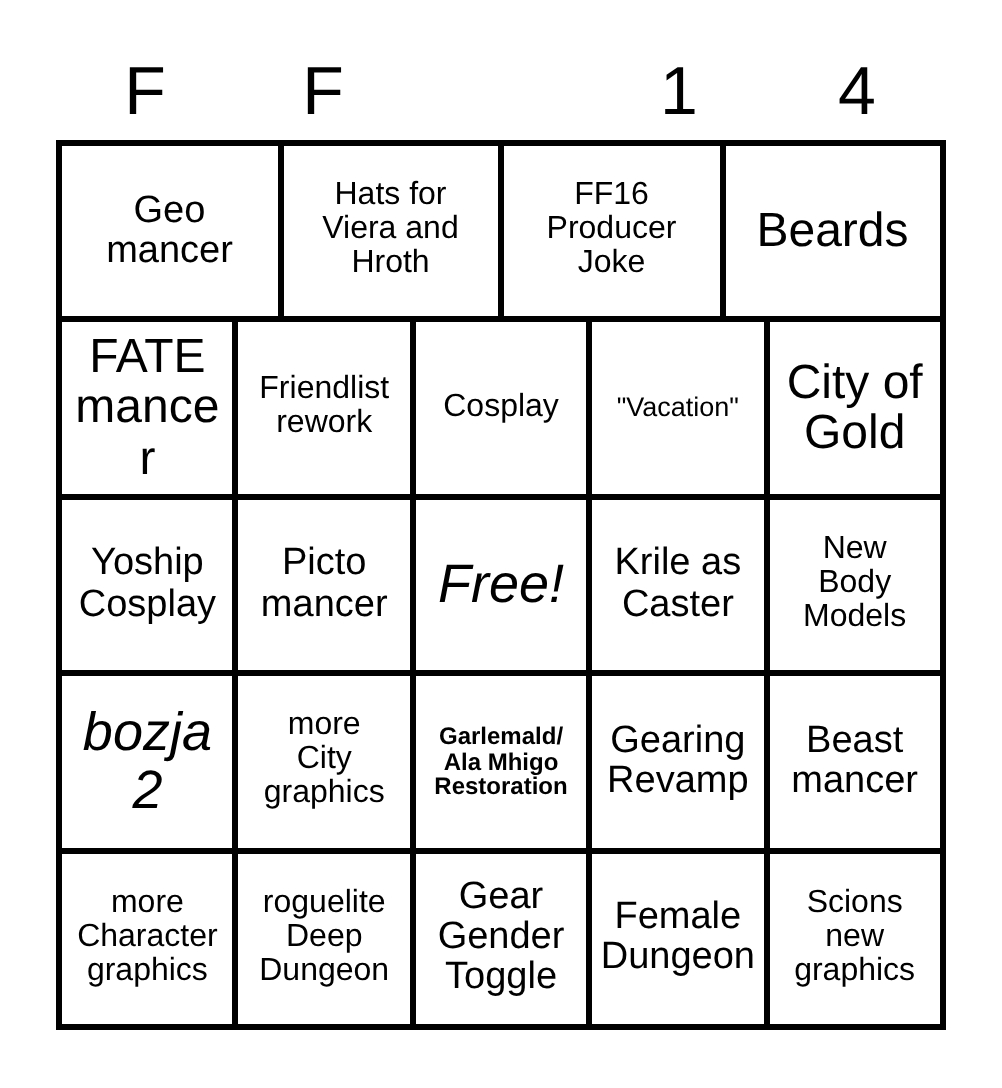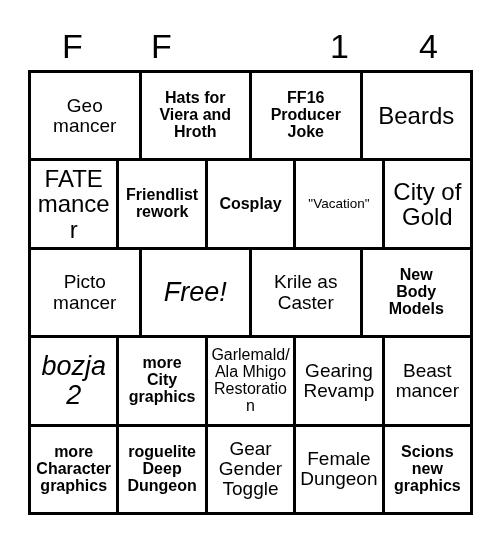--- a/index.html
+++ b/index.html
@@ -85,23 +85,23 @@
   .cell-text {
     display: block;
     width: 100%;
     line-height: 1.06;
     word-wrap: break-word;
     overflow-wrap: break-word;
     white-space: pre-line;
   }
 
   
-  .fs-xs  .cell-text { font-size: 16px; }
+  .fs-xs  .cell-text { font-size: 12px; font-weight: bold; }
   .fs-s   .cell-text { font-size: 13.5px; }
-  .fs-m   .cell-text { font-size: 16px; font-weight: bold;  }
+  .fs-m   .cell-text { font-size: 16px;  }
   .fs-l   .cell-text { font-size: 19px;  }
   .fs-xl  .cell-text { font-size: 24px;  }
   .fs-xxl .cell-text { font-size: 27px; font-style: italic;  }
 </style>
 </head>
 <body>
 
 <div id="bingo-page">
 
   <div id="bingo-header">
@@ -150,20 +150,24 @@
           <span class="cell-text">"Vacation"</span>
         </div>
       <div class="bingo-cell fs-xl">
           <span class="cell-text">City of
 Gold</span>
         </div>
     </div>
 
     <div class="bingo-row">
       <div class="bingo-cell fs-l">
+          <span class="cell-text">Yoship
+Cosplay</span>
+        </div>
+      <div class="bingo-cell fs-l">
           <span class="cell-text">Picto
 mancer</span>
         </div>
       <div class="bingo-cell fs-xxl">
           <span class="cell-text">Free!</span>
         </div>
       <div class="bingo-cell fs-l">
           <span class="cell-text">Krile as
 Caster</span>
         </div>

